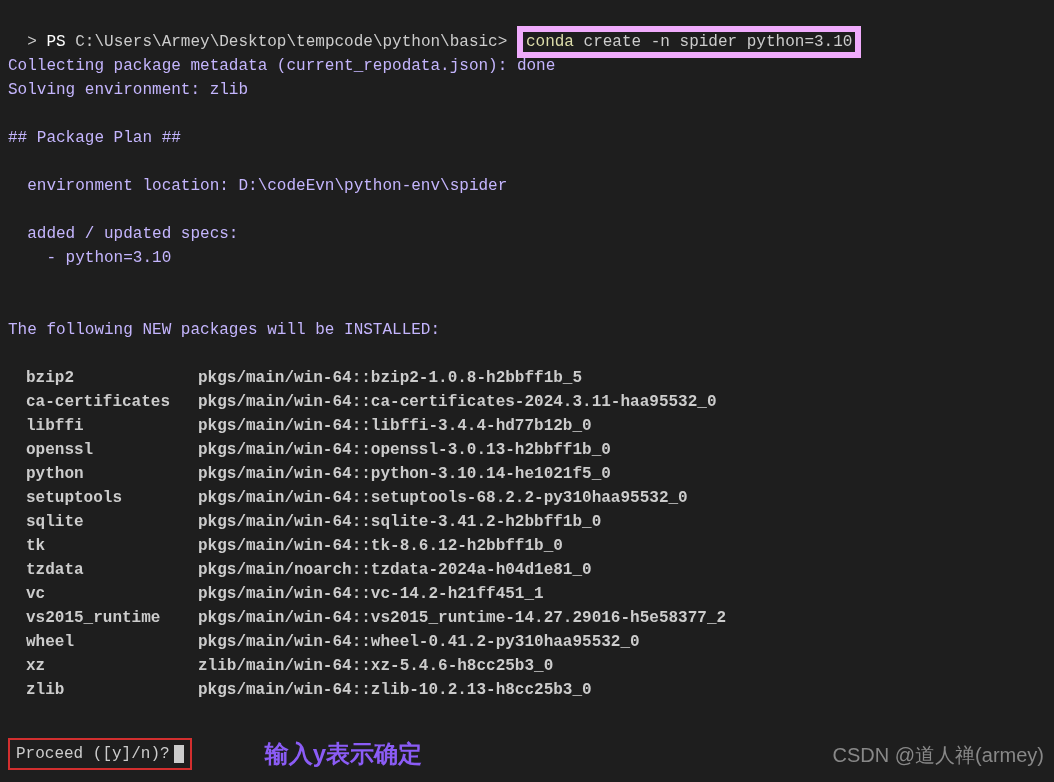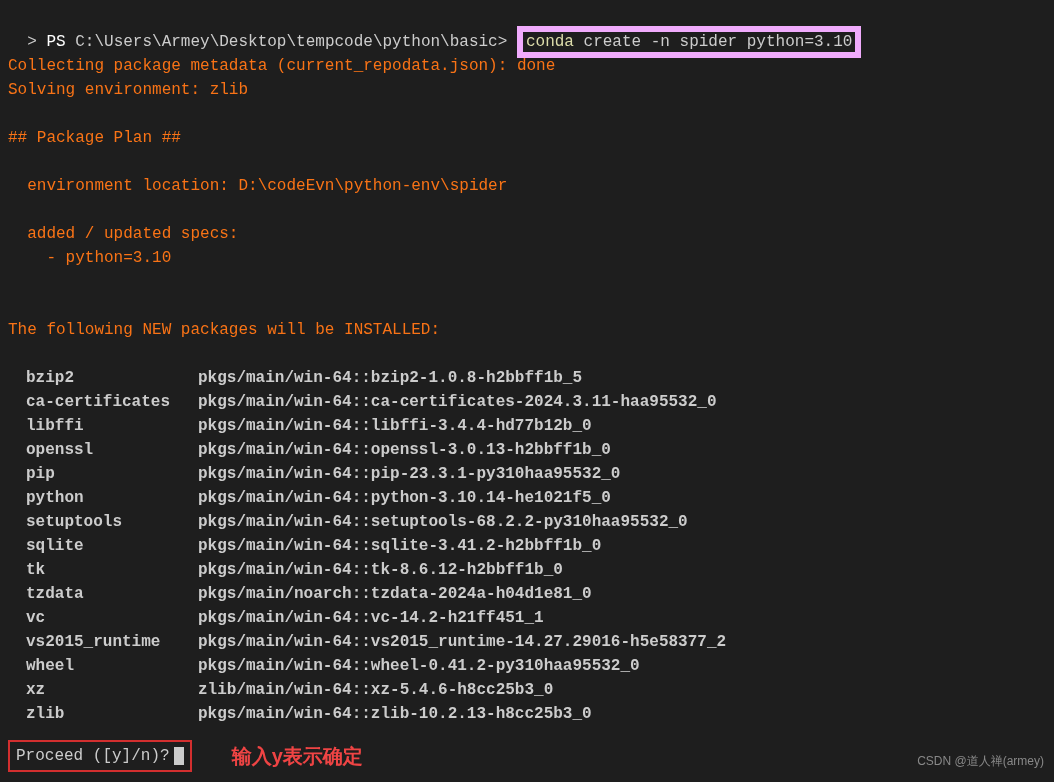--- a/index.html
+++ b/index.html
@@ -34,21 +34,21 @@
       padding: 1px 3px;
     }
     .cmd-yellow {
       color: #dcdcaa;
     }
     .cmd-text {
       color: #cccccc;
     }
     .output-line {
       white-space: pre;
-      color: #f97316;
+      color: #c4b5fd;
     }
     .blank-line {
       height: 24px;
     }
     .packages-block {
       margin-top: 0;
       font-weight: bold;
     }
     .package-row {
       white-space: pre;
@@ -60,48 +60,49 @@
     }
     .bottom-area {
       position: absolute;
       bottom: 10px;
       left: 8px;
       right: 8px;
     }
     .proceed-box-row {
       display: flex;
       align-items: center;
+      gap: 33px;
     }
     .proceed-box {
       border: 2px solid #d32f2f;
       padding: 2px 6px;
       display: inline-flex;
       align-items: center;
     }
     .cursor-block {
       display: inline-block;
       width: 10px;
       height: 18px;
       background-color: #cccccc;
       margin-left: 4px;
       vertical-align: middle;
     }
     .annotation {
-      color: #ef4444;
+      color: #8b5cf6;
       font-weight: bold;
-      font-size: 20px;
+      font-size: 24px;
       margin-left: 40px;
       font-family: 'Microsoft YaHei', sans-serif;
     }
     .watermark {
       position: absolute;
       right: 10px;
       bottom: 12px;
       color: #888888;
-      font-size: 12px;
+      font-size: 20px;
       font-family: sans-serif;
     }
   </style>
 </head>
 <body>
 
 <div class="prompt-line">
   <span>&gt;</span> <span class="prompt-ps">PS</span> <span class="prompt-path">C:\Users\Armey\Desktop\tempcode\python\basic&gt;</span> <span class="command-box"><span class="cmd-yellow">conda</span><span class="cmd-text"> create -n spider python=3.10</span></span>
 </div>
 
@@ -117,21 +118,20 @@
 <div class="blank-line"></div>
 <div class="blank-line"></div>
 <div class="output-line">The following NEW packages will be INSTALLED:</div>
 <div class="blank-line"></div>
 
 <div class="packages-block">
   <div class="package-row"><span class="pkg-name">bzip2</span><span>pkgs/main/win-64::bzip2-1.0.8-h2bbff1b_5</span></div>
   <div class="package-row"><span class="pkg-name">ca-certificates</span><span>pkgs/main/win-64::ca-certificates-2024.3.11-haa95532_0</span></div>
   <div class="package-row"><span class="pkg-name">libffi</span><span>pkgs/main/win-64::libffi-3.4.4-hd77b12b_0</span></div>
   <div class="package-row"><span class="pkg-name">openssl</span><span>pkgs/main/win-64::openssl-3.0.13-h2bbff1b_0</span></div>
-  <div class="package-row"><span class="pkg-name">pip</span><span>pkgs/main/win-64::pip-23.3.1-py310haa95532_0</span></div>
   <div class="package-row"><span class="pkg-name">python</span><span>pkgs/main/win-64::python-3.10.14-he1021f5_0</span></div>
   <div class="package-row"><span class="pkg-name">setuptools</span><span>pkgs/main/win-64::setuptools-68.2.2-py310haa95532_0</span></div>
   <div class="package-row"><span class="pkg-name">sqlite</span><span>pkgs/main/win-64::sqlite-3.41.2-h2bbff1b_0</span></div>
   <div class="package-row"><span class="pkg-name">tk</span><span>pkgs/main/win-64::tk-8.6.12-h2bbff1b_0</span></div>
   <div class="package-row"><span class="pkg-name">tzdata</span><span>pkgs/main/noarch::tzdata-2024a-h04d1e81_0</span></div>
   <div class="package-row"><span class="pkg-name">vc</span><span>pkgs/main/win-64::vc-14.2-h21ff451_1</span></div>
   <div class="package-row"><span class="pkg-name">vs2015_runtime</span><span>pkgs/main/win-64::vs2015_runtime-14.27.29016-h5e58377_2</span></div>
   <div class="package-row"><span class="pkg-name">wheel</span><span>pkgs/main/win-64::wheel-0.41.2-py310haa95532_0</span></div>
   <div class="package-row"><span class="pkg-name">xz</span><span>zlib/main/win-64::xz-5.4.6-h8cc25b3_0</span></div>
   <div class="package-row"><span class="pkg-name">zlib</span><span>pkgs/main/win-64::zlib-10.2.13-h8cc25b3_0</span></div>

